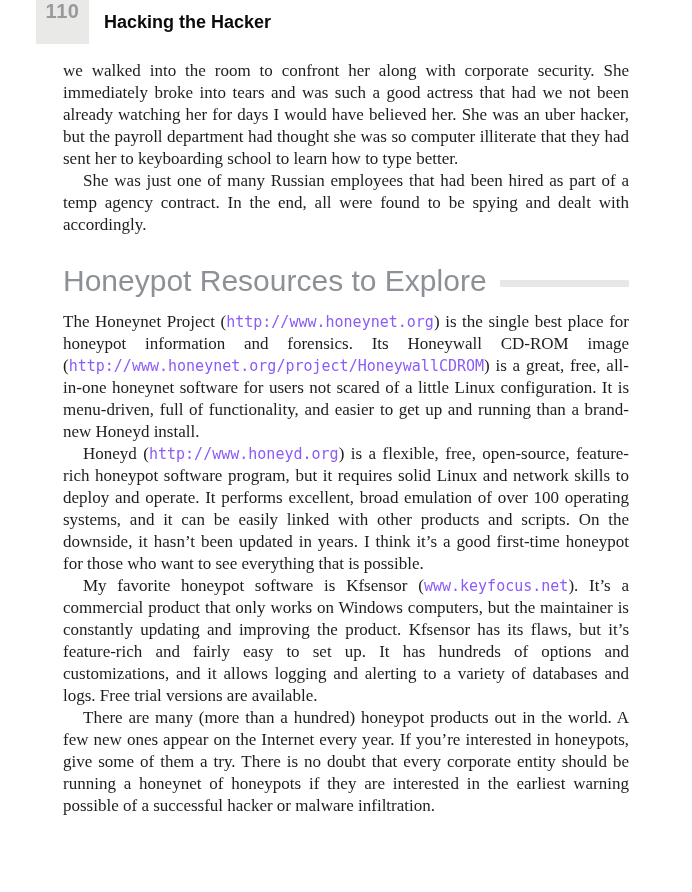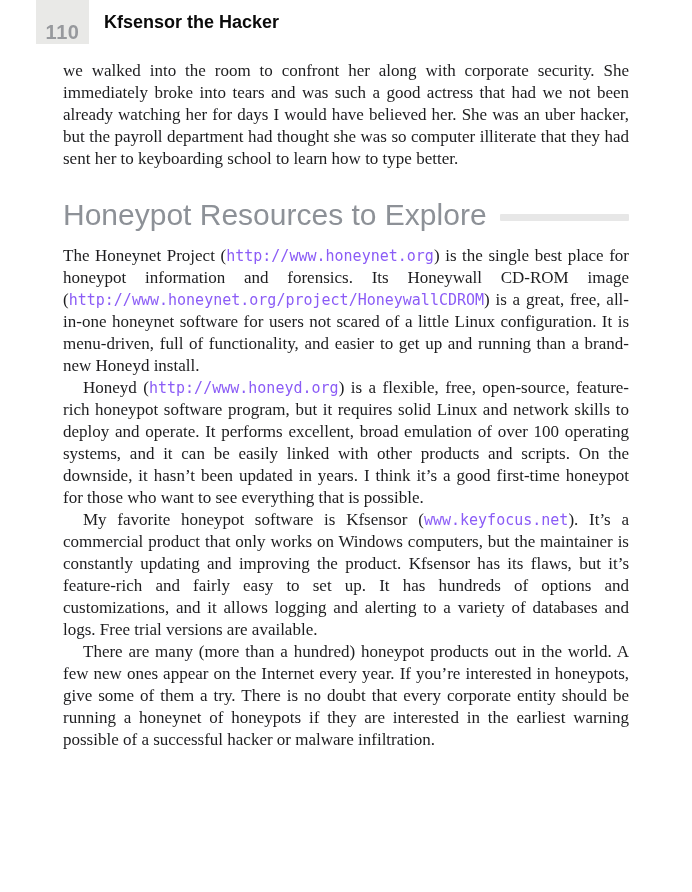--- a/index.html
+++ b/index.html
@@ -12,21 +12,21 @@
     font-family:"Liberation Serif", "DejaVu Serif", serif;
   }
   
   .page-header {
     position:absolute; top:0; left:36px;
     display:flex; align-items:center;
   }
   .page-number-box {
     width:53px; height:44px;
     background:#e9e9e7;
-    display:flex; align-items:flex-end; justify-content:center;
+    display:flex; align-items:flex-start; justify-content:center;
   }
   .page-number {
     font-family:"Liberation Sans", sans-serif;
     font-weight:bold; font-size:20px;
     color:#97999d;
     letter-spacing:0.5px;
   }
   .book-title {
     margin-left:15px;
     font-family:"Liberation Sans", sans-serif;
@@ -69,27 +69,28 @@
 </style>
 </head>
 <body>
 
 <div class="book-page">
 
   <div class="page-header">
     <div class="page-number-box">
       <span class="page-number">110</span>
     </div>
-    <span class="book-title">Kfsensor the Hacker</span>
+    <span class="book-title">Hacking the Hacker</span>
   </div>
 
   <div class="page-body">
 
     <p class="para"><span>we walked into the room to confront her along with corporate security. She immediately broke into tears and was such a good actress that had we not been already watching her for days I would have believed her. She was an uber hacker, but the payroll department had thought she was so computer illiterate that they had sent her to keyboarding school to learn how to type better.</span></p>
 
+    <p class="para indent"><span>She was just one of many Russian employees that had been hired as part of a temp agency contract. In the end, all were found to be spying and dealt with accordingly.</span></p>
 
     <div class="section-heading-row">
       <h2 class="section-heading">Honeypot Resources to Explore</h2>
       <div class="heading-rule-line"></div>
     </div>
 
     <p class="para"><span>The Honeynet Project (</span><span class="mono">http://www.honeynet.org</span><span>) is the single best place for honeypot information and forensics. Its Honeywall CD-ROM image (</span><span class="mono">http://www.honeynet.org/project/HoneywallCDROM</span><span>) is a great, free, all-in-one honeynet software for users not scared of a little Linux configuration. It is menu-driven, full of functionality, and easier to get up and running than a brand-new Honeyd install.</span></p>
 
     <p class="para indent"><span>Honeyd (</span><span class="mono">http://www.honeyd.org</span><span>) is a flexible, free, open-source, feature-rich honeypot software program, but it requires solid Linux and network skills to deploy and operate. It performs excellent, broad emulation of over 100 operating systems, and it can be easily linked with other products and scripts. On the downside, it hasn’t been updated in years. I think it’s a good first-time honeypot for those who want to see everything that is possible.</span></p>
 

